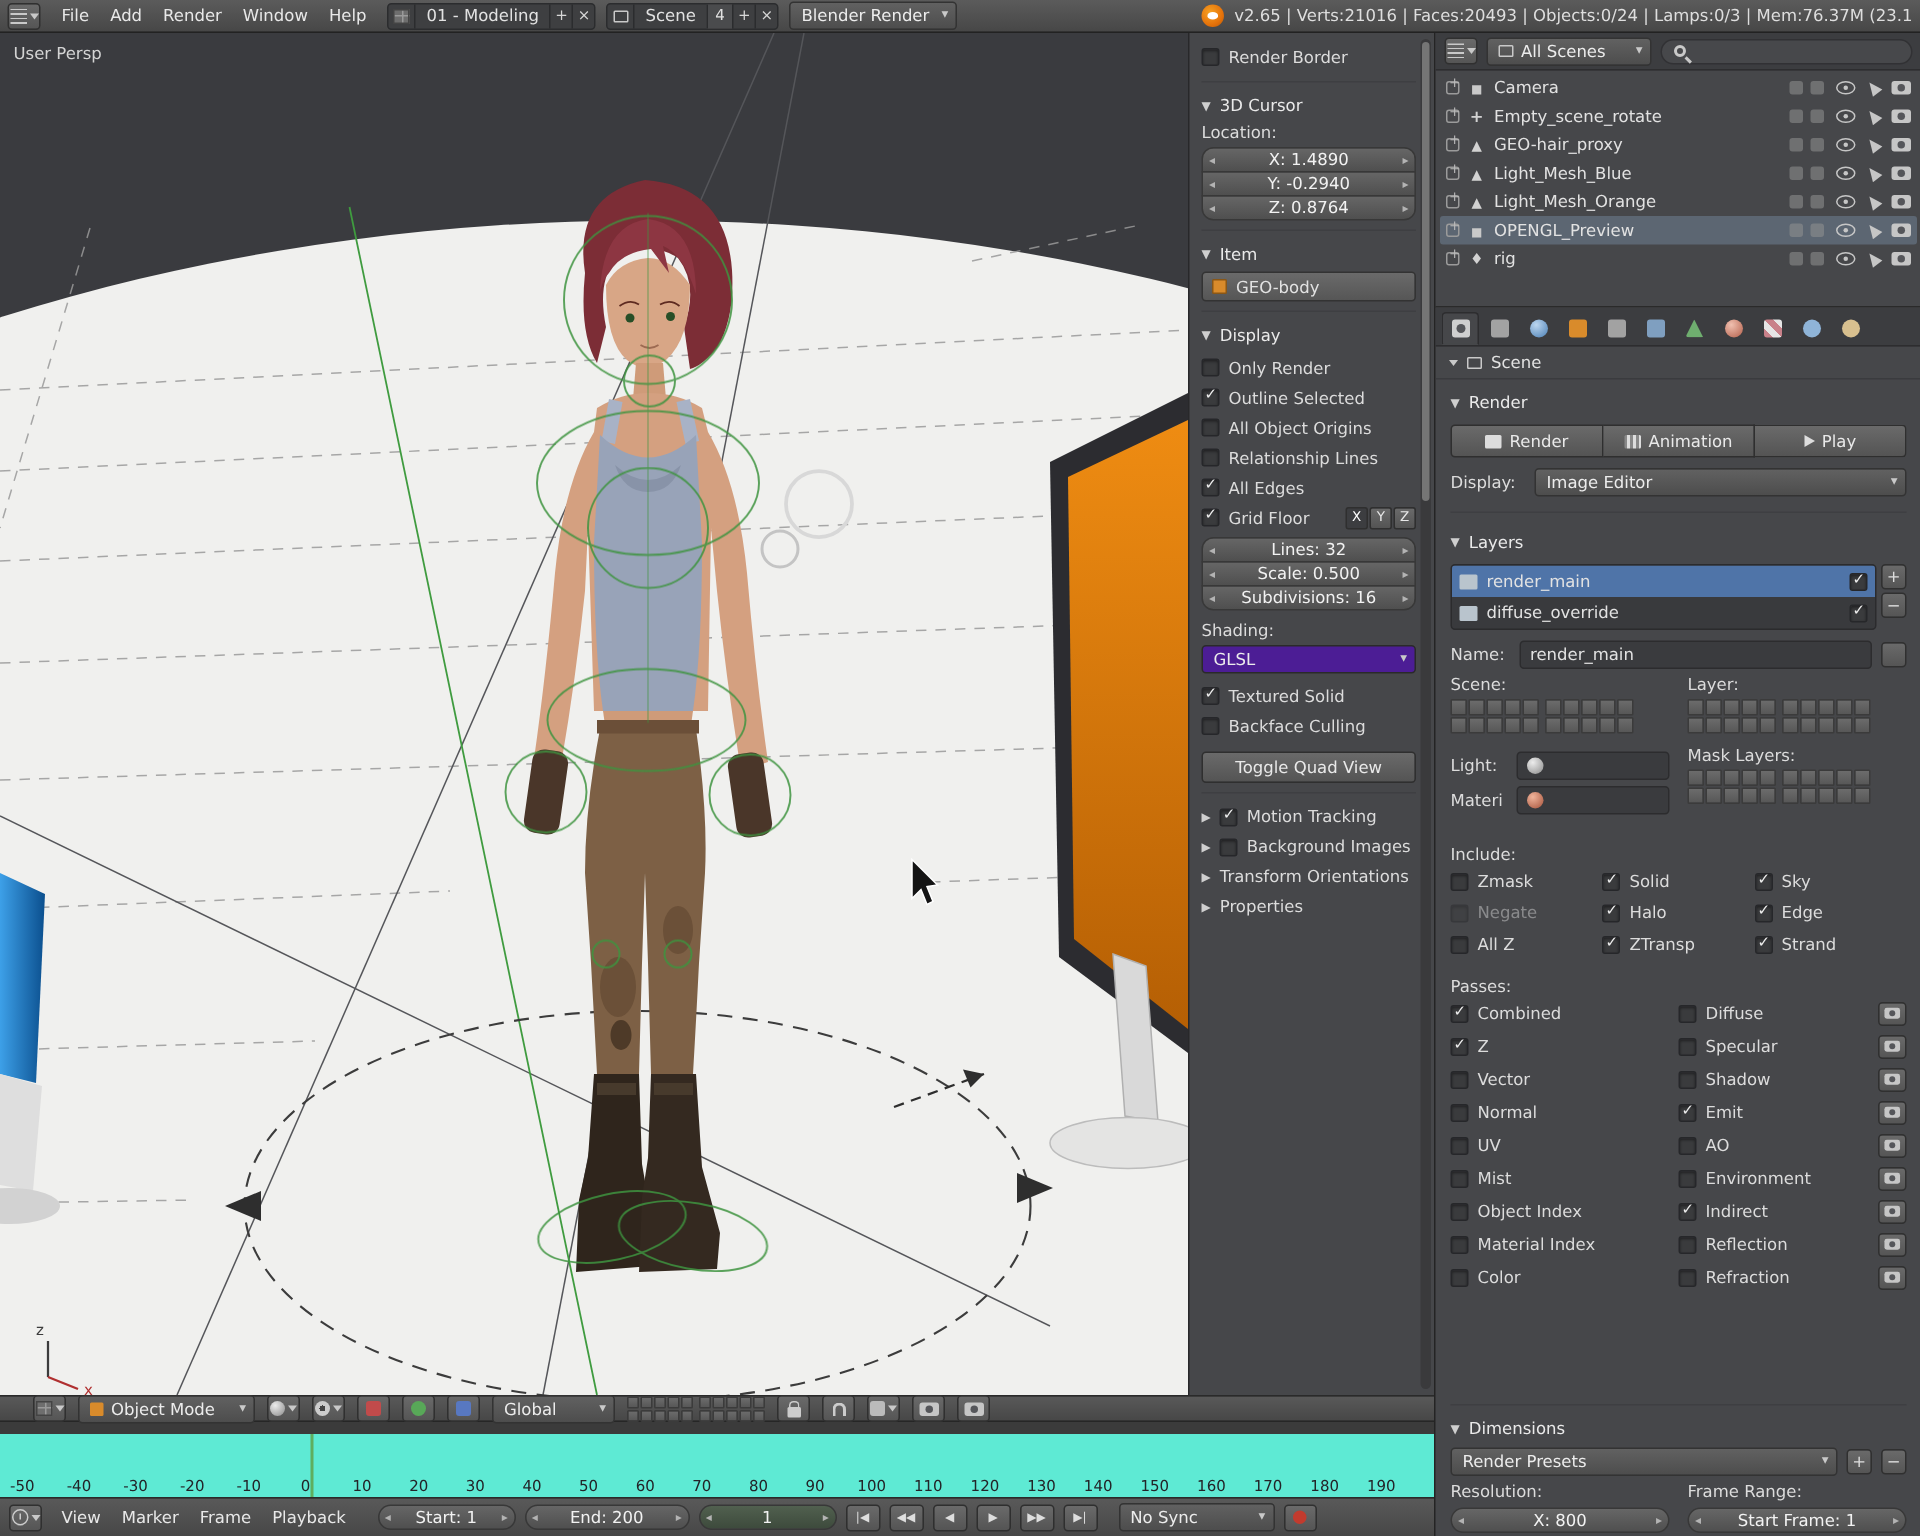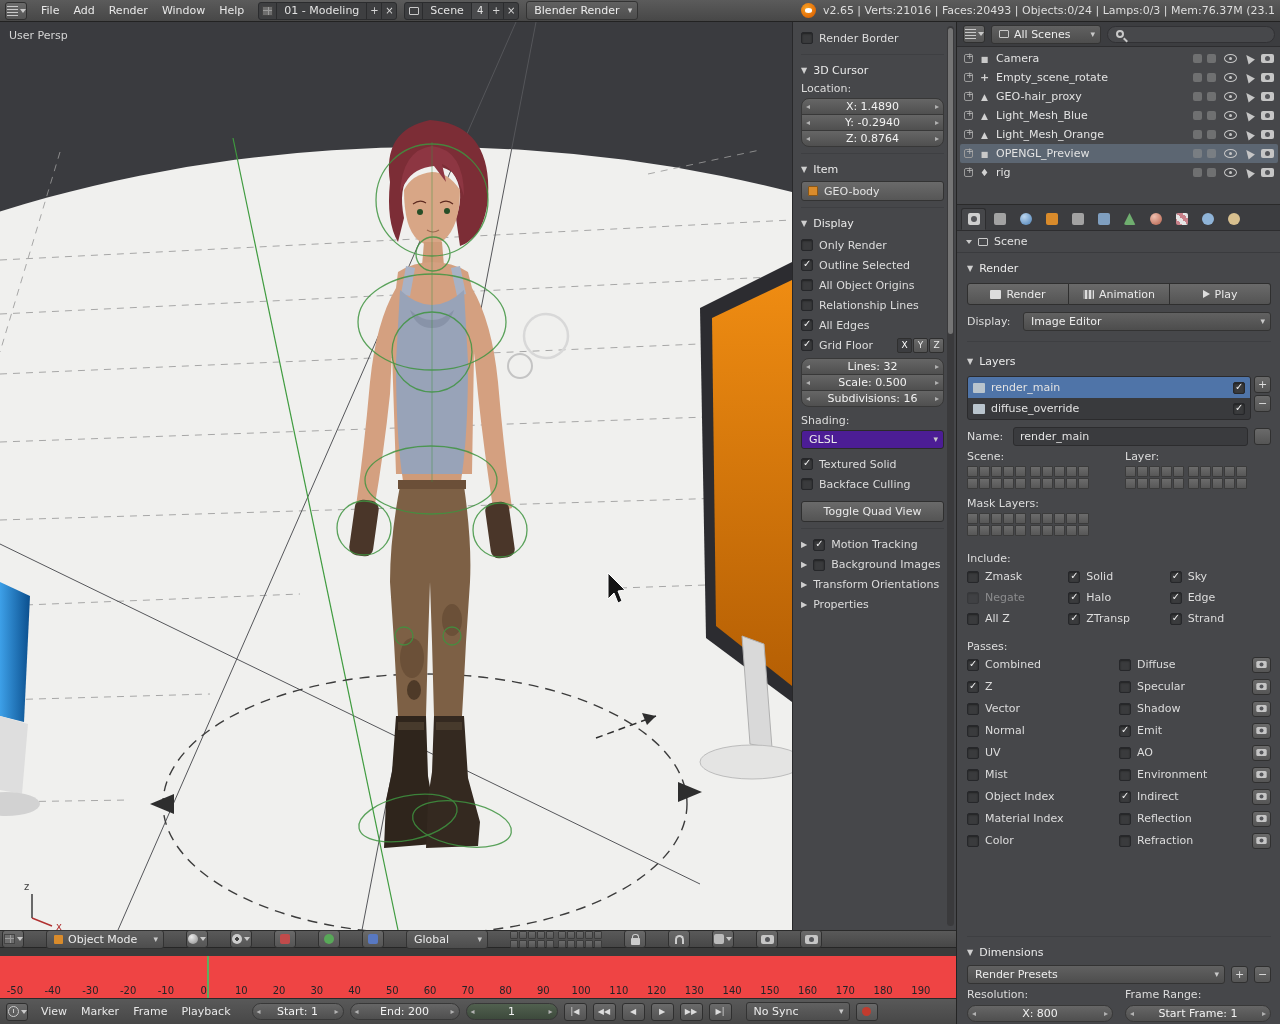--- a/index.html
+++ b/index.html
@@ -91,26 +91,26 @@
 .np-sb{right:2px;top:4px;bottom:4px}
 .npanel .t-row{height:20px}
 .gf-axes{display:flex;gap:1px;margin-left:auto}
 .gf-axes .btn{width:15px;height:15px;font-size:9px;padding:0;border-radius:2px}
 .gf-axes .btn.active{background:#3c3d40;color:#fff}
 .objfield{display:flex;align-items:center;gap:6px;background:linear-gradient(#6a6a6a,#565656);border:1px solid #333;
   border-radius:3px;height:20px;padding:0 6px;margin:2px 0 4px}
 .quadbtn{height:21px;margin:7px 0 4px}
 
 .v3d-header{position:absolute;left:0;top:908px;width:956px;height:18px;background:linear-gradient(#595959,#474747);
-  border-top:1px solid #2a2a2a;border-bottom:1px solid #262626;display:flex;align-items:center;gap:22px;padding:0 2px}
+  border-top:1px solid #2a2a2a;border-bottom:1px solid #262626;display:flex;align-items:center;gap:8px;padding:0 22px}
 .mode-ic{width:9px;height:9px;background:#d98b2b;border-radius:1px}
 .ax-ic{width:10px;height:10px;border-radius:2px}
 .lgpair{display:flex;gap:4px}
 
-.tl-canvas{position:absolute;left:0;top:934px;width:1060px;height:42px;background:#ef4444;overflow:hidden}
+.tl-canvas{position:absolute;left:0;top:934px;width:1060px;height:42px;background:#5eead4;overflow:hidden}
 .cfline{position:absolute;left:207px;top:0;bottom:0;width:2px;background:#5fae5f}
 .ruler{position:absolute;left:-4px;bottom:1px;white-space:nowrap}
 .tick{display:inline-block;width:37.75px;text-align:center;font-size:10px;color:#232428}
 .tl-header{position:absolute;left:0;top:976px;width:956px;height:26px;background:linear-gradient(#595959,#474747);
   border-top:1px solid #2a2a2a;display:flex;align-items:center;gap:6px;padding:0 6px}
 .tlb{width:23px;height:18px;font-size:8px;padding:0;color:#ddd}
 .curframe{background:linear-gradient(#51604f,#3d4a3c);width:92px}
 
 .right-col{position:absolute;left:956px;top:22px;width:324px;height:1002px;background:#46474a;border-left:1px solid #242424}
 .outliner{position:absolute;left:0;top:0;width:324px;height:183px;border-bottom:1px solid #2a2a2a;overflow:hidden}
@@ -799,20 +799,34 @@
                   <div class="lcell"></div>
                   <div class="lcell"></div>
                   <div class="lcell"></div>
                 </div>
             </div>
           </div>
         </div>
 
         <div class="cols" style="margin-top:8px">
           <div class="col">
+            <div class="frow">
+              <span class="lbl" style="width:38px">Light:</span>
+              <div class="field">
+                  <span class="sph"></span>
+                </div>
+            </div>
+            <div class="frow">
+              <span class="lbl" style="width:38px">Materi</span>
+              <div class="field">
+                  <span class="sph red"></span>
+                </div>
+            </div>
+          </div>
+          <div class="col">
             <span class="lbl">Mask Layers:</span>
             <div class="gridpair">
               <div class="lgrid">
                   <div class="lcell"></div>
                   <div class="lcell"></div>
                   <div class="lcell"></div>
                   <div class="lcell"></div>
                   <div class="lcell"></div>
                   <div class="lcell"></div>
                   <div class="lcell"></div>

